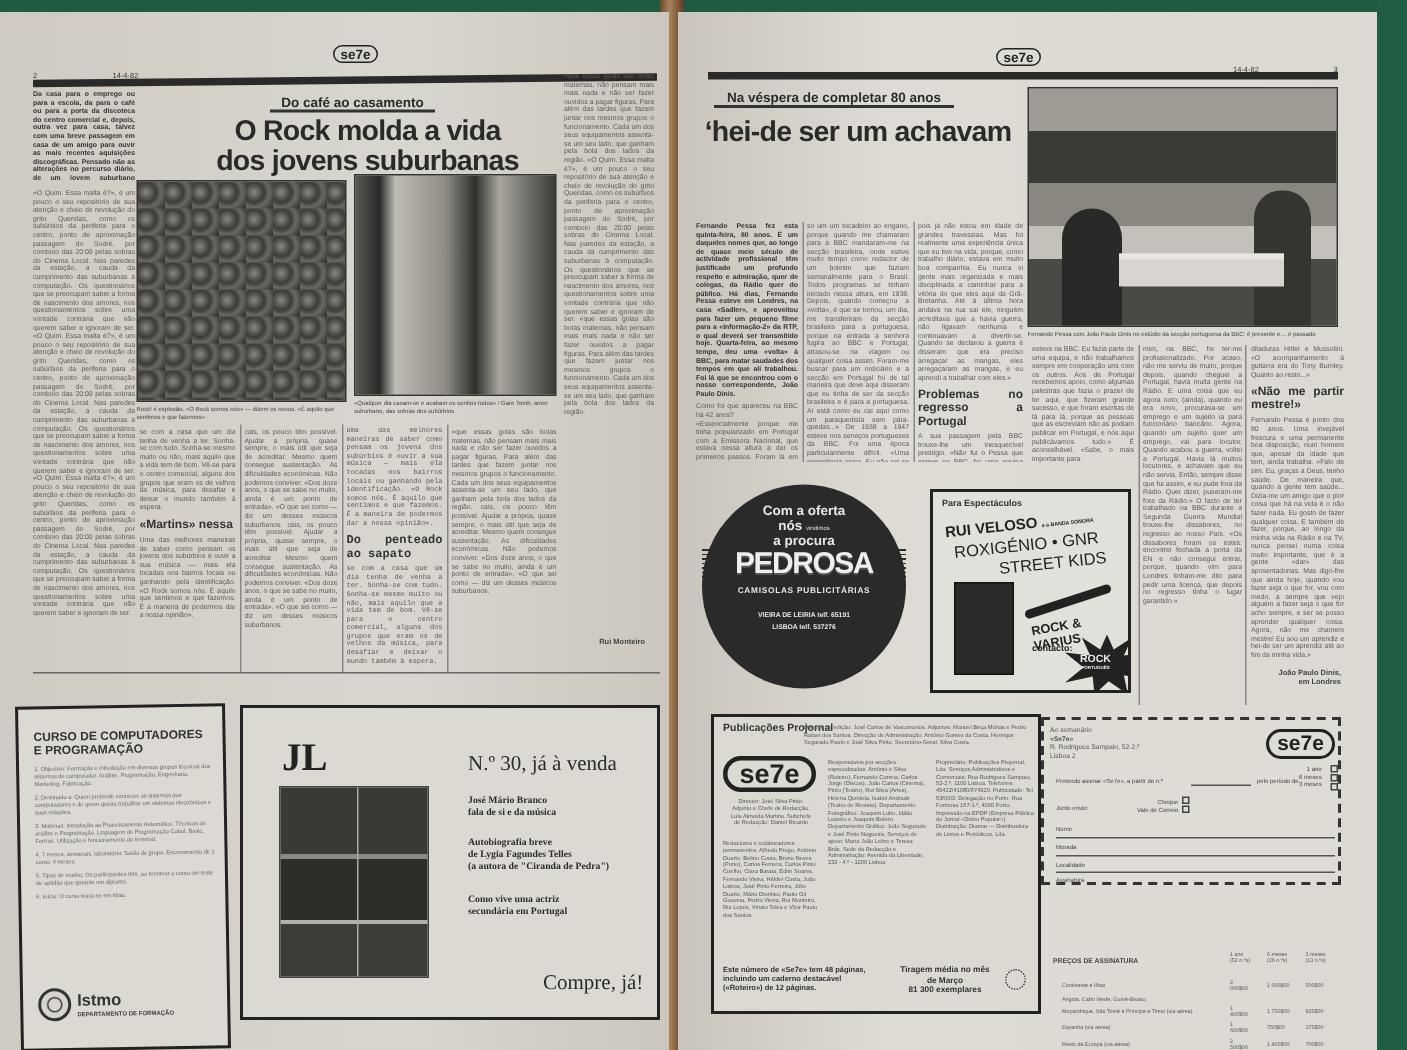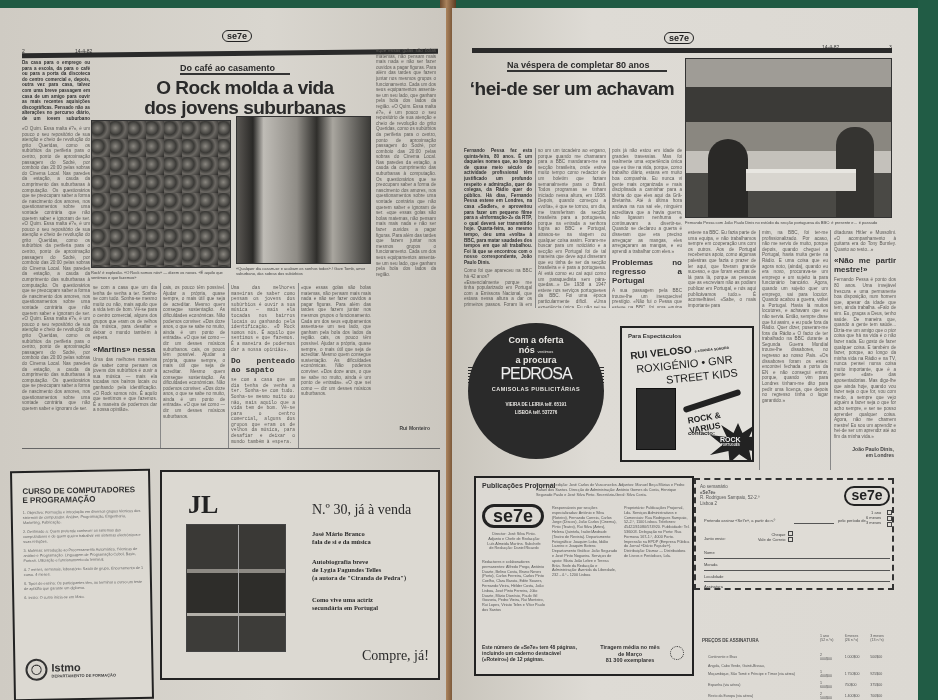--- a/index.html
+++ b/index.html
@@ -8,21 +8,21 @@
   .page { position: absolute; top: 8px; height: 692px; background: #d6d3cc; overflow: hidden; }
   .page-left { left: 0; width: 446px; background: linear-gradient(90deg,#cfcbc3 0%,#d9d6cf 60%,#cbc7bf 100%); }
   .page-right { left: 452px; width: 466px; background: linear-gradient(90deg,#c9c5bc 0%,#dedbd5 30%,#dcd9d3 100%); }
   .spine { position: absolute; left: 440px; top: 0; width: 16px; height: 700px; background: linear-gradient(90deg,#6b4a2e,#a9825c 40%,#5c3c22); }
   .edge-right { position: absolute; left: 918px; top: 0; width: 20px; height: 700px; background: #215c45; }
 
   .masthead-logo { position: absolute; font-weight: bold; font-size: 9px; border: 1.5px solid #222; border-radius: 8px; padding: 0 4px; color: #222; }
   .rule { position: absolute; height: 5px; background: #2a2a2a; }
   .pgnum, .pgdate { position: absolute; font-size: 5px; color: #333; }
 
-  .kicker { position: absolute; font-weight: bold; color: #2b2b2b; text-align: left; border-bottom: 2px solid #333; }
+  .kicker { position: absolute; font-weight: bold; color: #2b2b2b; text-align: center; border-bottom: 2px solid #333; }
   .headline { position: absolute; font-weight: bold; color: #2a2a2a; text-align: center; line-height: 1.05; letter-spacing: -0.5px; }
 
   .textcol { position: absolute; font-size: 4.6px; line-height: 5.6px; color: #5c5a56; overflow: hidden; text-align: justify; }
   .textcol .bold { font-weight: bold; color: #333; }
   .subhead { font-weight: bold; color: #333; font-size: 8px; line-height: 9px; margin: 4px 0 3px; }
   .vline { position: absolute; width: 1px; background: #888; }
 
   .photo { position: absolute; border: 1px solid #333; overflow: hidden; }
   .caption { position: absolute; font-size: 4px; line-height: 5px; color: #444; }
   .byline { position: absolute; font-size: 5px; font-weight: bold; color: #444; text-align: right; }
@@ -34,21 +34,21 @@
   .istmo { position: absolute; bottom: 18px; left: 10px; display: flex; align-items: center; gap: 4px; }
   .istmo-logo { width: 22px; height: 22px; border-radius: 50%; border: 2px solid #333; background: radial-gradient(circle,#d8d5ce 30%,#333 35%,#d8d5ce 45%); }
   .istmo-name { font-weight: bold; font-size: 11px; color: #333; }
   .istmo-dept { font-size: 4px; font-weight: bold; color: #444; }
 
   .jl-logo { position: absolute; font-family: "Liberation Serif", serif; font-weight: bold; font-size: 26px; color: #222; }
   .jl-serif { font-family: "Liberation Serif", serif; color: #2b2b2b; position: absolute; }
 
   .pedrosa { position: absolute; border-radius: 50%; background: #2a2a2a; color: #e9e7e3; text-align: center; }
   .pedrosa .line { font-weight: bold; }
-  .pedrosa .brand { font-weight: normal; font-size: 16px; letter-spacing: -1px; color: #eee; text-shadow: 0 1px 0 #555; background: repeating-linear-gradient(0deg,#2a2a2a 0 1px,transparent 1px 3px); }
+  .pedrosa .brand { font-weight: bold; font-size: 20px; letter-spacing: -1px; color: #eee; text-shadow: 0 1px 0 #555; background: repeating-linear-gradient(0deg,#2a2a2a 0 1px,transparent 1px 3px); }
 
   .rock-ad { position: absolute; border: 2px solid #222; background: #e2e0db; overflow: hidden; }
   .burst { position: absolute; width: 56px; height: 40px; background: #222; clip-path: polygon(50% 0,58% 25%,80% 5%,70% 35%,100% 30%,78% 52%,100% 75%,70% 68%,75% 100%,52% 78%,35% 100%,33% 70%,0 80%,22% 55%,0 30%,30% 35%,20% 5%,42% 25%); }
   .speaker { position: absolute; background: #2a2a2a; border: 1px solid #111; }
 
   .staff-box { position: absolute; border: 2px solid #222; background: #dcd9d3; overflow: hidden; }
   .se7e-big { position: absolute; font-weight: bold; border: 3px solid #222; border-radius: 20px; text-align: center; color: #222; }
   .tiny { font-size: 3.8px; line-height: 4.8px; color: #555; }
 
   .coupon { position: absolute; border: 2px dashed #333; background: #dfdcd6; }
@@ -165,21 +165,21 @@
     <div class="jl-serif" style="left:200px; top:176px; font-size:14px;">Compre, já!</div>
   </div>
 </div>
 
 <div class="page page-right">
   <div class="masthead-logo" style="left:212px; top:24px;">se7e</div>
   <div class="pgdate" style="left:370px; top:36px;">14-4-82</div>
   <div class="pgnum" style="left:437px; top:36px;">3</div>
   <div class="rule" style="left:20px; top:40px; width:420px;"></div>
 
-  <div class="kicker" style="left:55px; top:52px; width:160px; font-size:9px;">Na véspera de completar 80 anos</div>
+  <div class="kicker" style="left:24px; top:52px; width:160px; font-size:9px;">Na véspera de completar 80 anos</div>
   <div class="headline" style="left:15px; top:70px; width:210px; font-size:19px; line-height:21px;">
     <div>‘hei-de ser um achavam</div>
   </div>
 
   <div class="photo" style="left:233px; top:50px; width:207px; height:160px; background:linear-gradient(180deg,#9f9c96 0 18%,#3b3a37 18% 40%,#8a8780 40% 58%,#c4c1bb 58% 72%,#4a4945 72% 100%);">
     <div style="position:absolute; left:22px; top:80px; width:40px; height:80px; border-radius:20px 20px 0 0; background:#2a2927;"></div>
     <div style="position:absolute; left:150px; top:68px; width:38px; height:92px; border-radius:18px 18px 0 0; background:#353431;"></div>
     <div style="position:absolute; left:60px; top:110px; width:110px; height:22px; background:#d8d5cf; border-top:4px solid #e8e6e1;"></div>
   </div>
   <div class="caption" style="left:233px; top:212px; width:207px;">Fernando Pessa com João Paulo Dinis no estúdio da secção portuguesa da BBC: é presente e… é passado</div>

